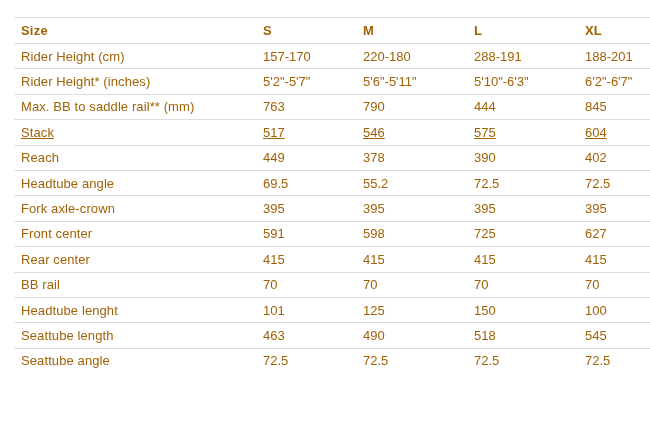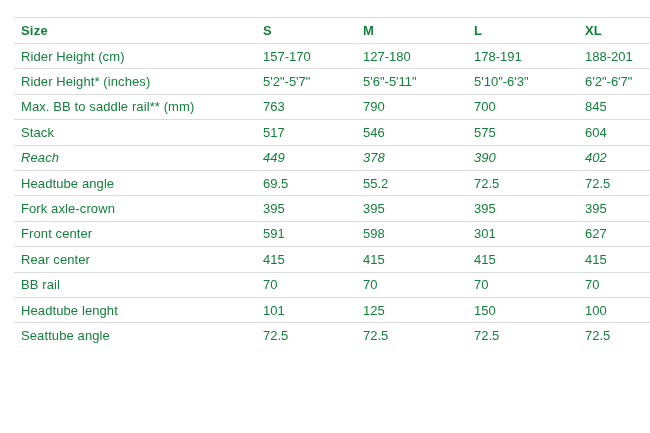--- a/index.html
+++ b/index.html
@@ -50,67 +50,67 @@
     height: 24.4px;
   }
   table.geo-table tbody td.row-label {
     letter-spacing: 0.1px;
   }
 </style>
 </head>
 <body style="background: rgb(255, 255, 255);">
 
 <div class="geo-table-wrap">
-  <table class="geo-table" style="color: #15803d;">
+  <table class="geo-table" style="color: #a16207;">
     <colgroup>
       <col class="c-label">
       <col class="c-s">
       <col class="c-m">
       <col class="c-l">
       <col class="c-xl">
     </colgroup>
     <thead>
       <tr style="border-top: 1px solid rgb(220, 220, 220);">
         <th>Size</th>
         <th>S</th>
         <th>M</th>
         <th>L</th>
         <th>XL</th>
       </tr>
     </thead>
     <tbody id="geo-tbody">
         <tr style="border-top: 1px solid rgb(220, 220, 220);">
           <td class="row-label">Rider Height (cm)</td>
           <td>157-170</td>
-          <td>127-180</td>
-          <td>178-191</td>
+          <td>220-180</td>
+          <td>288-191</td>
           <td>188-201</td>
         </tr>
         <tr style="border-top: 1px solid rgb(220, 220, 220);">
           <td class="row-label">Rider Height* (inches)</td>
           <td>5'2"-5'7"</td>
           <td>5'6"-5'11"</td>
           <td>5'10"-6'3"</td>
           <td>6'2"-6'7"</td>
         </tr>
         <tr style="border-top: 1px solid rgb(220, 220, 220);">
           <td class="row-label">Max. BB to saddle rail** (mm)</td>
           <td>763</td>
           <td>790</td>
-          <td>700</td>
+          <td>444</td>
           <td>845</td>
         </tr>
-        <tr style="border-top: 1px solid rgb(220, 220, 220);">
+        <tr style="border-top: 1px solid rgb(220, 220, 220); text-decoration: underline;">
           <td class="row-label">Stack</td>
           <td>517</td>
           <td>546</td>
           <td>575</td>
           <td>604</td>
         </tr>
-        <tr style="border-top: 1px solid rgb(220, 220, 220); font-style: italic;">
+        <tr style="border-top: 1px solid rgb(220, 220, 220);">
           <td class="row-label">Reach</td>
           <td>449</td>
           <td>378</td>
           <td>390</td>
           <td>402</td>
         </tr>
         <tr style="border-top: 1px solid rgb(220, 220, 220);">
           <td class="row-label">Headtube angle</td>
           <td>69.5</td>
           <td>55.2</td>
@@ -121,21 +121,21 @@
           <td class="row-label">Fork axle-crown</td>
           <td>395</td>
           <td>395</td>
           <td>395</td>
           <td>395</td>
         </tr>
         <tr style="border-top: 1px solid rgb(220, 220, 220);">
           <td class="row-label">Front center</td>
           <td>591</td>
           <td>598</td>
-          <td>301</td>
+          <td>725</td>
           <td>627</td>
         </tr>
         <tr style="border-top: 1px solid rgb(220, 220, 220);">
           <td class="row-label">Rear center</td>
           <td>415</td>
           <td>415</td>
           <td>415</td>
           <td>415</td>
         </tr>
         <tr style="border-top: 1px solid rgb(220, 220, 220);">
@@ -146,20 +146,27 @@
           <td>70</td>
         </tr>
         <tr style="border-top: 1px solid rgb(220, 220, 220);">
           <td class="row-label">Headtube lenght</td>
           <td>101</td>
           <td>125</td>
           <td>150</td>
           <td>100</td>
         </tr>
         <tr style="border-top: 1px solid rgb(220, 220, 220);">
+          <td class="row-label">Seattube length</td>
+          <td>463</td>
+          <td>490</td>
+          <td>518</td>
+          <td>545</td>
+        </tr>
+        <tr style="border-top: 1px solid rgb(220, 220, 220);">
           <td class="row-label">Seattube angle</td>
           <td>72.5</td>
           <td>72.5</td>
           <td>72.5</td>
           <td>72.5</td>
         </tr>
       </tbody>
   </table>
 </div>
 

